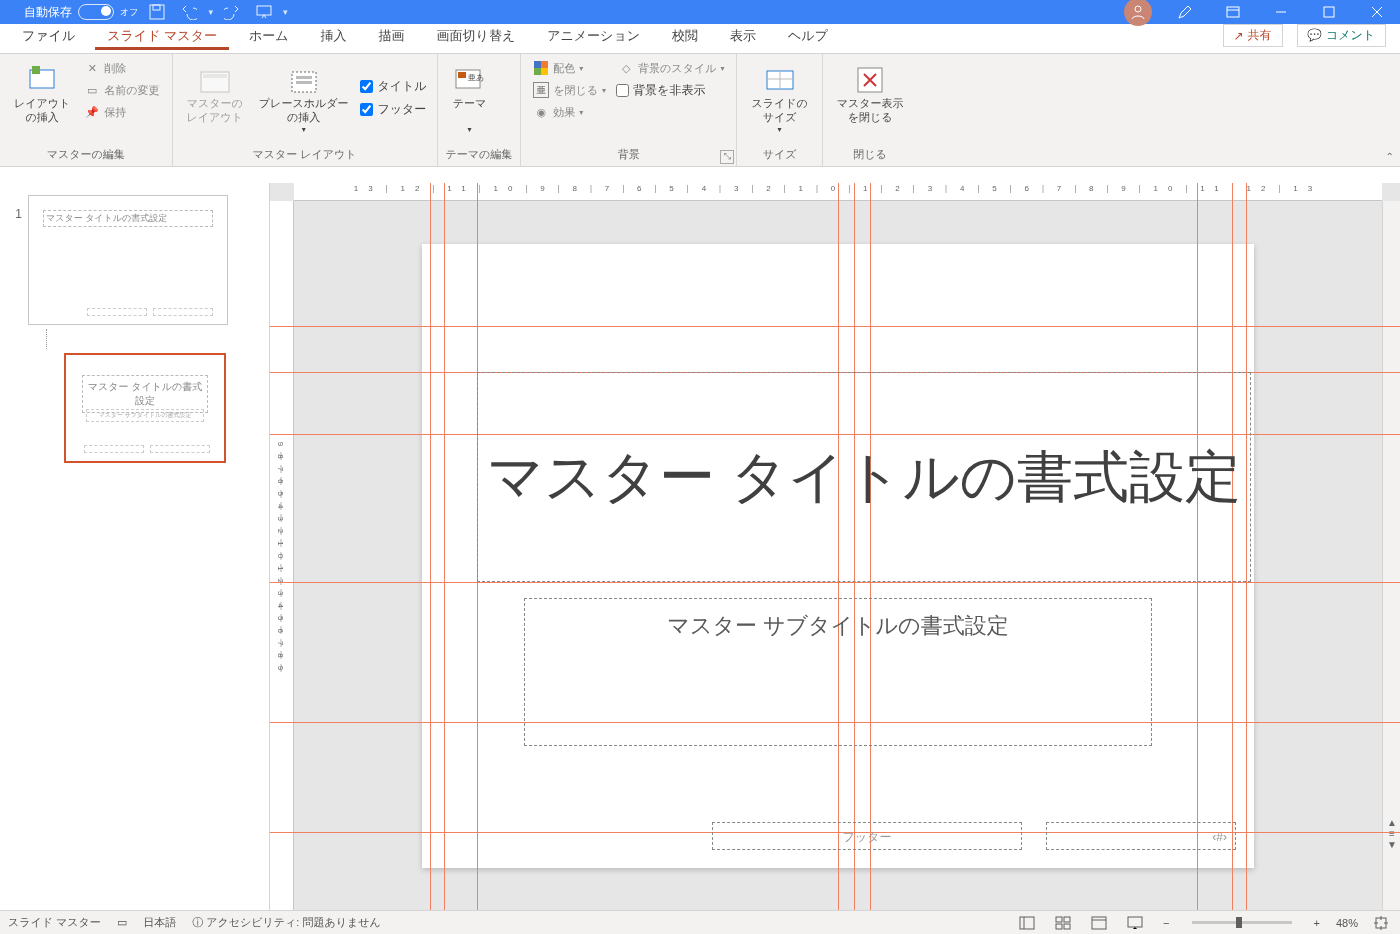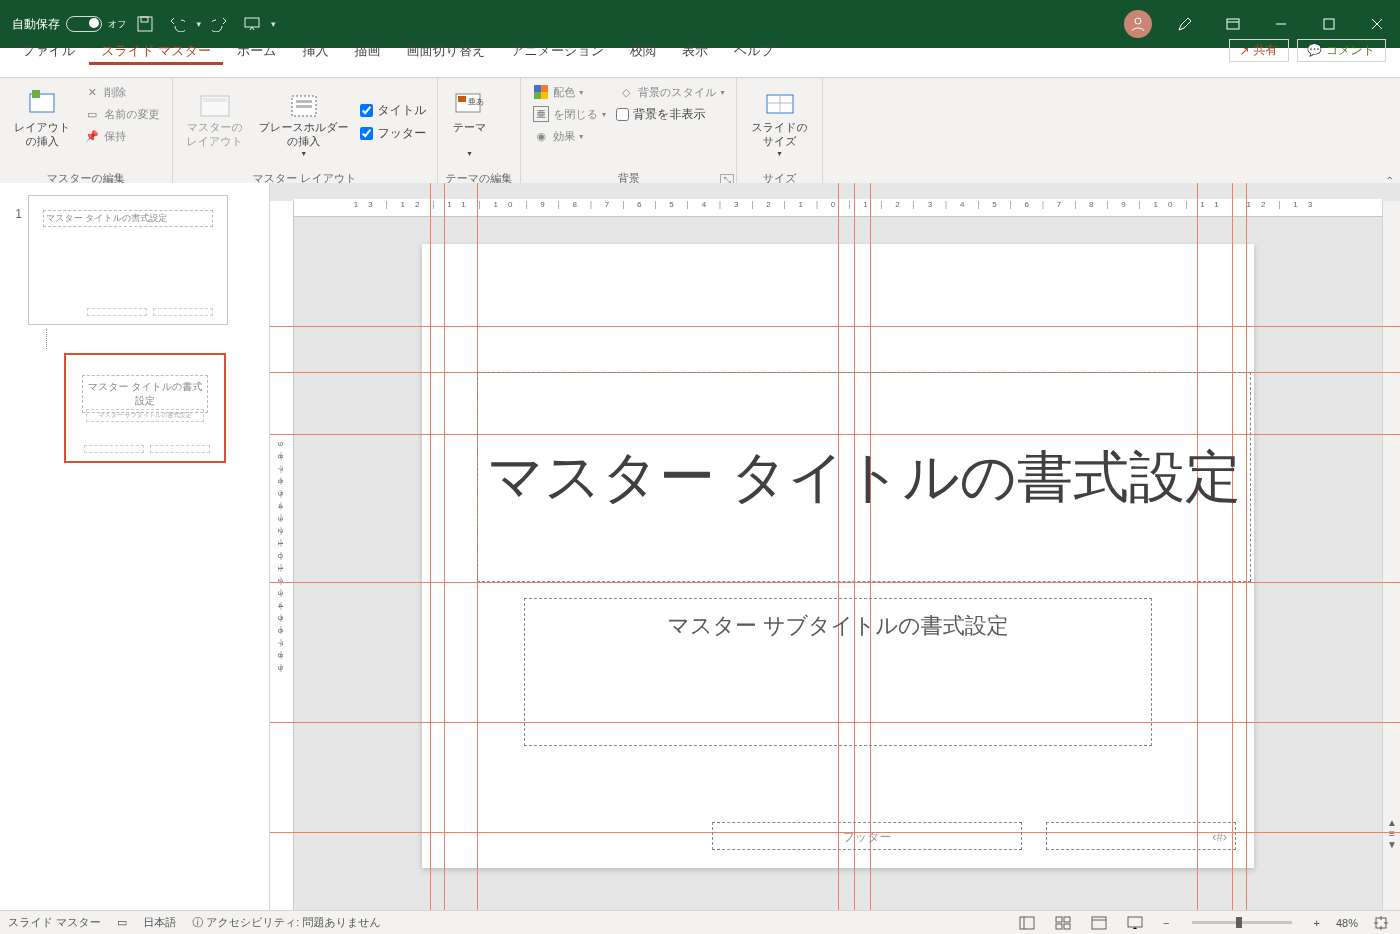--- a/index.html
+++ b/index.html
@@ -1,36 +1,36 @@
 <!DOCTYPE html>
 <html><head>
 <meta charset="utf-8">
 <style>
 * { box-sizing: border-box; margin: 0; padding: 0; font-family: "Yu Gothic UI", "Meiryo", sans-serif; }
 body { background: #fff; overflow: hidden; user-select: none; }
 
 
-.titlebar { height: 48px; background: #14532d; display: flex; align-items: center; color: #fff; font-size: 12px; }
+.titlebar { height: 24px; background: #3b82f6; display: flex; align-items: center; color: #fff; font-size: 12px; padding-left: 12px; }
 .titlebar .left { display: flex; align-items: center; gap: 6px; padding-left: 12px; }
 .autosave-toggle { display: flex; align-items: center; gap: 6px; }
 .toggle-pill { width: 36px; height: 16px; border: 1px solid rgba(255,255,255,.8); border-radius: 10px; position: relative; }
 .toggle-pill::after { content:""; position:absolute; right:2px; top:1px; width:10px; height:10px; border-radius:50%; background:#fff; }
 .titlebar .qat-btn { width:26px; height:26px; display:flex; align-items:center; justify-content:center; opacity:.9; cursor:pointer; }
 .searchbox { flex:0 0 360px; height:26px; background:#e8b3a5; margin-left: 40px; display:flex; align-items:center; padding:0 10px; color:#5a2b1f; gap:8px; border-radius:2px;}
 .titlebar .right { margin-left:auto; display:flex; align-items:center; gap:2px; }
 .winbtn { width:46px; height:40px; display:flex; align-items:center; justify-content:center; cursor:pointer; }
 .avatar { width:28px; height:28px; border-radius:50%; background:#cb8574; display:flex; align-items:center; justify-content:center; margin:0 8px;}
 
 
-.tabs { height:30px; background:#fff; border-bottom:1px solid #d4d4d4; display:flex; align-items:flex-end; padding:12px 10px; font-size:13px; color:#444; gap:2px;}
+.tabs { height:30px; background:#fff; border-bottom:1px solid #d4d4d4; display:flex; align-items:flex-end; padding:3px 10px; font-size:13px; color:#444; gap:8px;}
 .tab { padding:6px 12px 5px; cursor:pointer; }
 .tab.active { color:#b7472a; border-bottom:3px solid #b7472a; padding-bottom:2px; font-weight:500;}
 .tabs .spacer { flex:1; }
 .share-btn { border:1px solid #d4d4d4; padding:2px 10px; font-size:12px; color:#b7472a; margin-bottom:3px; cursor:pointer; display:flex; align-items:center; gap:4px;}
-.comment-btn { border:1px solid #d4d4d4; padding:2px 10px; font-size:12px; color:#4d7c0f; margin:0 4px 3px 6px; cursor:pointer;}
+.comment-btn { border:1px solid #d4d4d4; padding:2px 10px; font-size:12px; color:#0f766e; margin:0 4px 3px 6px; cursor:pointer;}
 
 
 .ribbon { height:113px; background:#f3f2f1; border-bottom:1px solid #d4d4d4; display:flex; font-size:11px; color:#444;}
 .group { border-right:1px solid #d8d8d8; padding:4px 8px 0; display:flex; flex-direction:column; position:relative;}
 .group-body { display:flex; gap:4px; flex:1; align-items:flex-start; }
 .group-label { text-align:center; color:#666; font-size:11px; padding:2px 0 4px;}
 .bigbtn { display:flex; flex-direction:column; align-items:center; padding:4px 6px; cursor:pointer; text-align:center; line-height:1.3; min-width:48px;}
 .bigbtn .ico { width:32px; height:32px; margin-bottom:2px; display:flex; align-items:flex-end; justify-content:center;}
 .smallbtn { display:flex; align-items:center; gap:4px; padding:2px 4px; cursor:pointer; color:#888;}
 .smallbtn .ico { width:16px; height:16px; display:flex; align-items:center; justify-content:center; }
@@ -49,21 +49,21 @@
 .thumb.selected { border:2px solid #d35230; }
 .thumb.child { width:162px; height:110px; margin-left:36px; }
 .thumb .t-title { position:absolute; top:14px; left:14px; right:14px; font-size:9px; color:#888; border:1px dashed #bbb; padding:1px 2px; text-align:left;}
 .thumb.child .t-title { top:20px; left:16px; right:16px; font-size:10px; text-align:center; padding:4px 2px;}
 .thumb .t-sub { position:absolute; top:54px; left:20px; right:20px; font-size:6px; color:#aaa; border:1px dashed #ccc; text-align:center; padding:1px;}
 .thumb .t-foot { position:absolute; bottom:8px; right:14px; width:60px; height:8px; border:1px dashed #ccc;}
 .thumb .t-foot2 { position:absolute; bottom:8px; right:80px; width:60px; height:8px; border:1px dashed #ccc;}
 .tree-line { width:1px; border-left:1px dotted #999; margin-left:46px; height:20px;}
 
 .canvas-area { flex:1; position:relative; overflow:hidden;}
-.ruler-h { height:18px; background:#fff; border-bottom:1px solid #c8c6c4; position:absolute; top:16px; left:24px; right:18px; font-size:8px; color:#666; overflow:hidden;}
+.ruler-h { height:18px; background:#fff; border-bottom:1px solid #c8c6c4; position:absolute; top:0; left:24px; right:18px; font-size:8px; color:#666; overflow:hidden;}
 .ruler-h .ticks { position:absolute; left:50%; top:0; transform:translateX(-50%); white-space:nowrap; letter-spacing:10px;}
 .ruler-v { width:24px; background:#fff; border-right:1px solid #c8c6c4; position:absolute; top:18px; bottom:0; left:0; font-size:8px; color:#666;}
 .ruler-v .ticks { position:absolute; top:50%; left:4px; transform:translateY(-50%); writing-mode:vertical-rl;}
 .scroll-v { width:18px; background:#f3f2f1; position:absolute; top:18px; bottom:0; right:0; border-left:1px solid #d4d4d4;}
 .scroll-v .nub { position:absolute; right:2px; bottom:60px; width:12px; font-size:10px; color:#666; text-align:center;}
 
 .slide-stage { position:absolute; top:18px; left:24px; right:18px; bottom:0; display:flex; align-items:center; justify-content:center; }
 .slide { width:832px; height:624px; background:#fff; box-shadow:0 2px 6px rgba(0,0,0,.2); position:relative;}
 .guide-h { position:absolute; left:-2000px; right:-2000px; border-top:1px solid #f08060; }
 .guide-v { position:absolute; top:-2000px; bottom:-2000px; border-left:1px solid #f08060; }
@@ -316,20 +316,35 @@
             </svg>
           </div>
         <span style="white-space:pre-line">スライドの
 サイズ</span>
           <span style="font-size:8px">▾</span>
       </div>
     </div>
     <div class="group-label">サイズ</div>
   </div>
 
+  <div class="group" style="border-right:none">
+    <div class="group-body">
+      <div class="bigbtn">
+        <div class="ico">
+            <svg width="28" height="28">
+              <rect x="2" y="2" width="24" height="24" fill="#fff" stroke="#888"></rect>
+              <path d="M8 8l12 12M20 8L8 20" stroke="#d13438" stroke-width="2"></path>
+            </svg>
+          </div>
+        <span style="white-space:pre-line">マスター表示
+を閉じる</span>
+      </div>
+    </div>
+    <div class="group-label">閉じる</div>
+  </div>
   <div style="flex:1;position:relative">
       <div class="collapse-arrow">⌃</div>
     </div>
 </div>
 
 <div class="workspace">
   <div class="thumbs">
     <div class="thumb-wrap">
       <div class="thumb-num">1</div>
       <div class="thumb">

